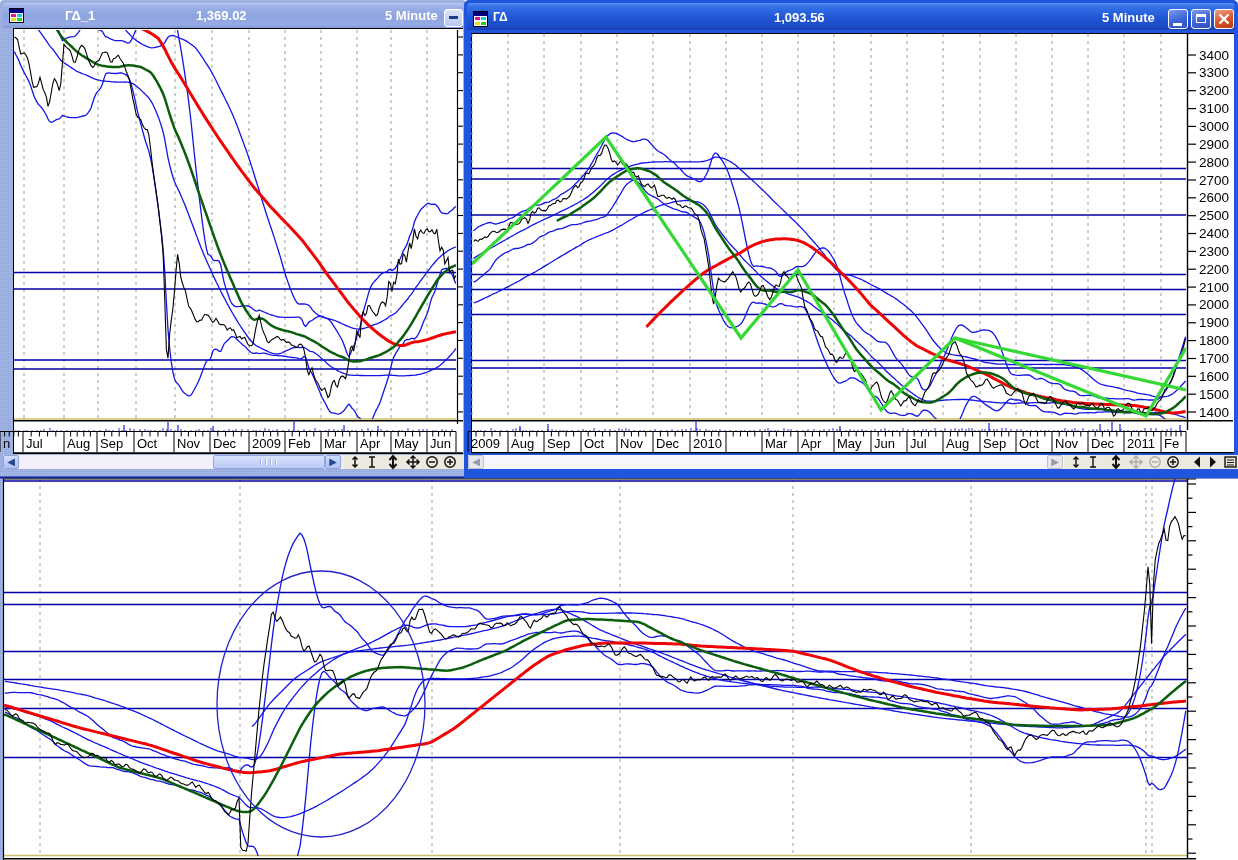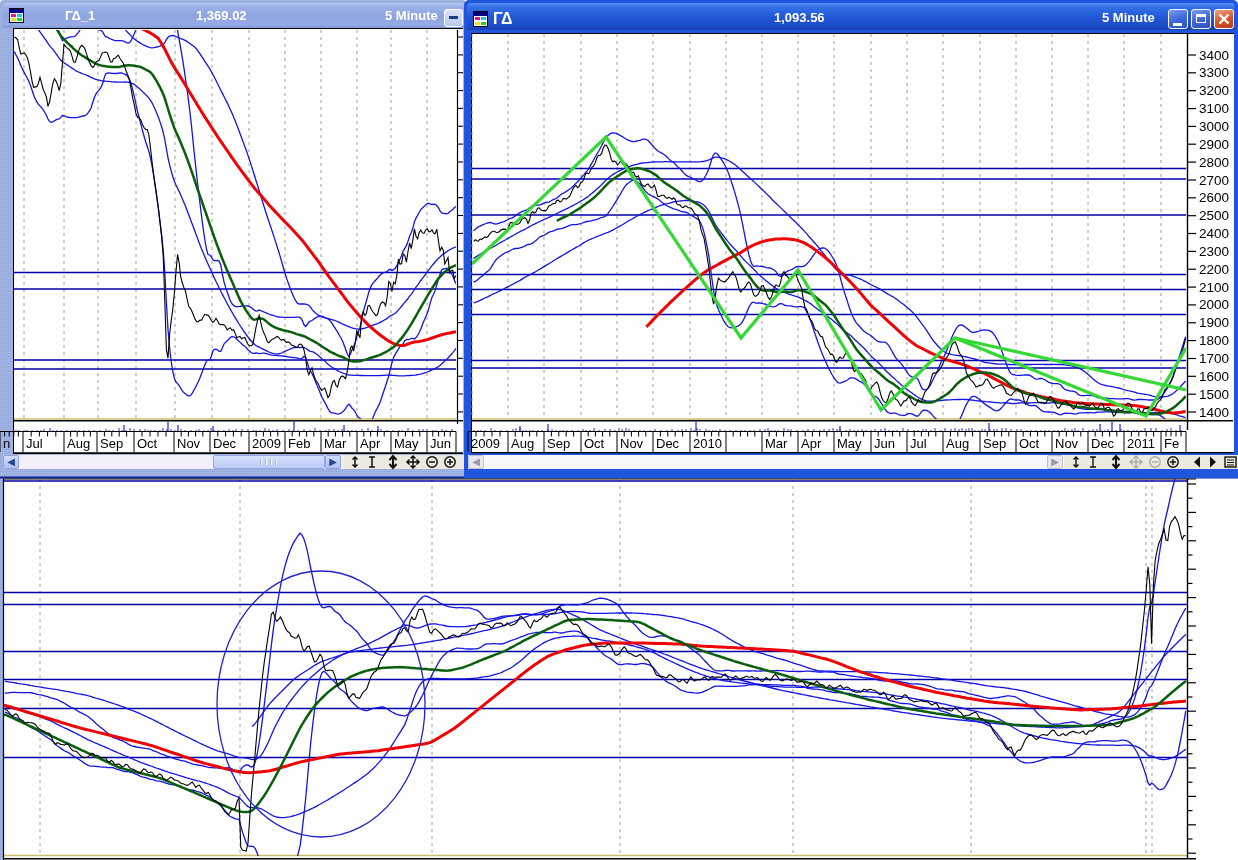--- a/index.html
+++ b/index.html
@@ -751,21 +751,21 @@
   <line x1="471.5" y1="452.8" x2="1233" y2="452.8" stroke="#000" stroke-width="1.1"></line>
 </svg>
 
 <div style="position:absolute;left:473px;top:11px;width:15px;height:16px;background:#fff;border:1px solid #000;">
  <div style="position:absolute;left:0;top:0;width:13px;height:4px;background:#000080;"></div>
  <div style="position:absolute;left:1px;top:5px;width:5px;height:3px;background:#e8148c;"></div>
  <div style="position:absolute;left:7px;top:5px;width:5px;height:3px;background:#18c8e8;"></div>
  <div style="position:absolute;left:1px;top:10px;width:5px;height:3px;background:#e8e214;"></div>
  <div style="position:absolute;left:7px;top:10px;width:5px;height:3px;background:#1cd81c;"></div>
 </div>
-<div class="titletxt" style="position:absolute;left:493px;top:10px;font-size:16px;">ΓΔ</div>
+<div class="titletxt" style="position:absolute;left:493px;top:10px;font-size:12px;">ΓΔ</div>
 <div class="titletxt" style="position:absolute;left:774px;top:10px;">1,093.56</div>
 <div class="titletxt" style="position:absolute;left:1102px;top:10px;">5 Minute</div>
 <div class="xpbtn" style="left:1168px;top:9px;background:linear-gradient(160deg,#7a9cf0 0%,#3d63d8 55%,#2e51bd 100%);"></div>
 <div style="position:absolute;left:1173px;top:23px;width:9px;height:3px;background:#fff;"></div>
 <div class="xpbtn" style="left:1191px;top:9px;background:linear-gradient(160deg,#7a9cf0 0%,#3d63d8 55%,#2e51bd 100%);"></div>
 <div style="position:absolute;left:1196px;top:14px;width:10px;height:9px;border:1.5px solid #fff;border-top-width:3px;"></div>
 <div class="xpbtn" style="left:1214px;top:9px;background:linear-gradient(160deg,#eda28c 0%,#d9542c 55%,#b93a16 100%);"></div>
 <svg width="20" height="20" style="position:absolute;left:1214px;top:9px;">
     <path d="M5.5 5.5 L14.5 14.5 M14.5 5.5 L5.5 14.5" stroke="#fff" stroke-width="2.4"></path>
   </svg>

